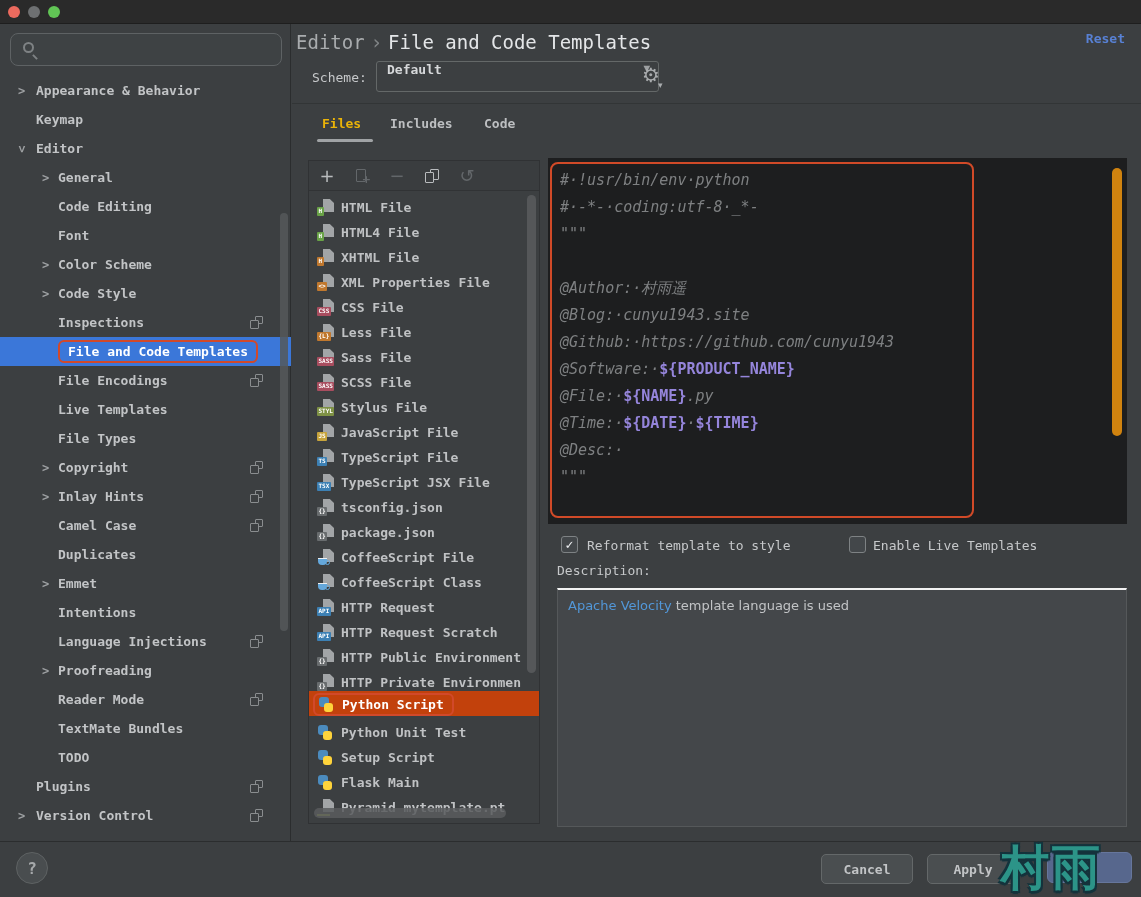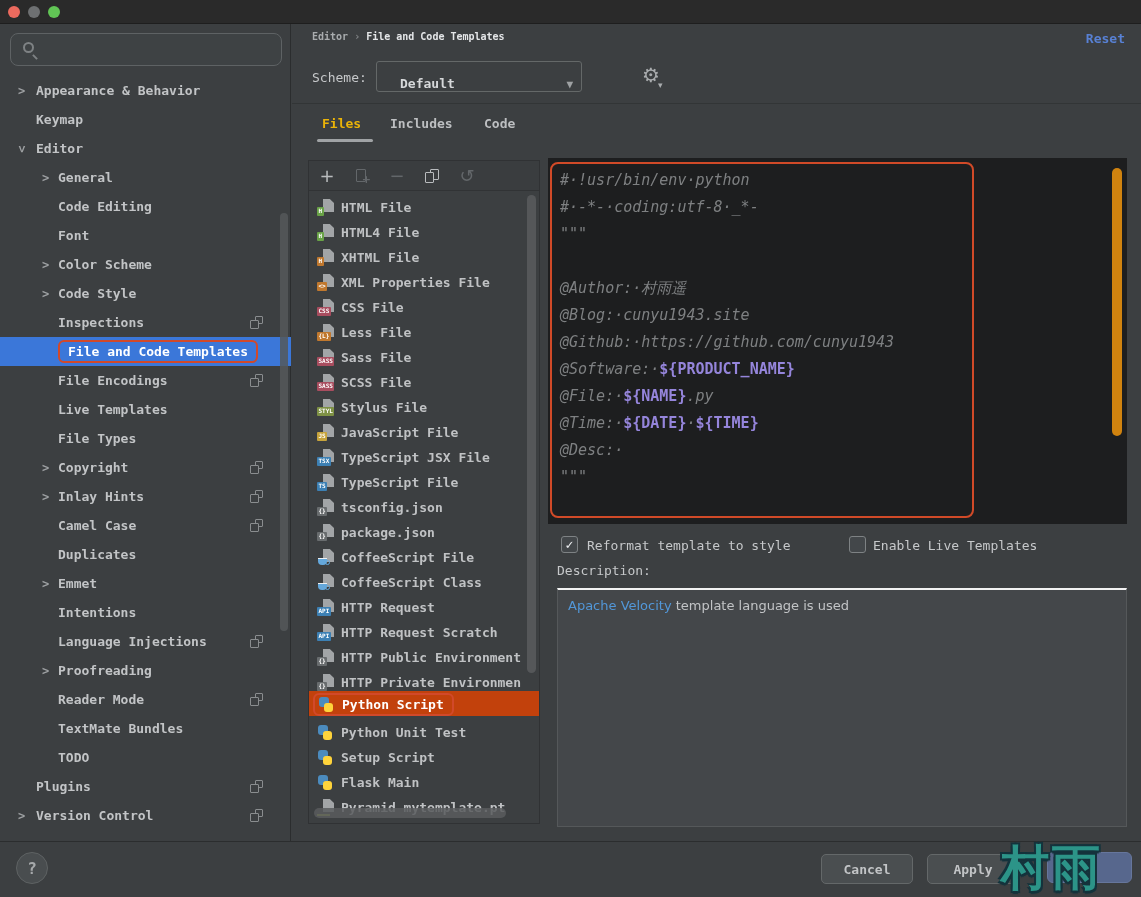--- a/index.html
+++ b/index.html
@@ -33,27 +33,27 @@
   .tree-row .chev.down { transform:rotate(90deg); }
   .lvl0 .chev { left:18px; } .lvl1 .chev { left:42px; }
   .lvl0 .tlabel { margin-left:36px; } .lvl1 .tlabel { margin-left:58px; }
   .red-box { border:2px solid #D1492A; border-radius:6px; padding:2px 8px; margin-left:-10px; }
   .mirror { position:absolute; right:28px; top:8px; width:13px; height:13px; }
   .mirror .f { position:absolute; right:0; top:0; width:8px; height:8px; border:1.5px solid #8A8D8F; border-radius:1px; }
   .mirror .b { position:absolute; left:0; bottom:0; width:9px; height:9px; border:1.5px solid #8A8D8F; border-radius:1px; background:#3C3F41; }
   .side-scroll { left:280px; top:213px; width:8px; height:418px; background:#55585A; border-radius:4px; opacity:.85; }
 
   
-  .crumb { left:312px; top:31px; font-size:10px; font-weight:bold; color:#A9ACAE; }
+  .crumb { left:296px; top:31px; font-size:19px; font-weight:normal; color:#A9ACAE; }
   .crumb .sep { color:#808486; padding:0 6px; }
   .crumb .cur { color:#E4E6E8; }
   .reset { right:16px; top:31px; font-size:13px; font-weight:bold; color:#5881D4; cursor:pointer; }
   .scheme-label { left:312px; top:70px; font-size:13px; color:#C6C8CA; }
-  .scheme-dd { left:376px; top:61px; width:206px; height:31px; border:1px solid #646868; border-radius:3px; background:#3C3F41;
-               display:flex; align-items:flex-end; padding:0 23px; color:#D6D8DA; font-size:13px; font-weight:bold; }
+  .scheme-dd { left:376px; top:61px; width:283px; height:31px; border:1px solid #646868; border-radius:3px; background:#3C3F41;
+               display:flex; align-items:flex-start; padding:0 10px; color:#D6D8DA; font-size:13px; font-weight:bold; }
   .scheme-dd .caret { position:absolute; right:8px; color:#9EA1A3; font-size:11px; }
   .gear { left:642px; top:63px; font:20px "DejaVu Sans", sans-serif; color:#A9ACAE; cursor:pointer; }
   .gear .mini { font-size:9px; vertical-align:-6px; margin-left:-2px; }
   .hsep { left:292px; top:103px; width:849px; height:1px; background:#323536; }
 
   
   .tab { top:116px; font-size:13px; font-weight:bold; color:#BDBFC1; cursor:pointer; }
   .tab.active { color:#eab308; }
   .tab-underline { left:317px; top:139px; width:56px; height:3px; background:#A0A3A5; border-radius:2px; }
 
@@ -380,32 +380,32 @@
             <span class="fpage"></span>
             <span class="fbadge" style="background: rgb(199, 164, 60);">JS</span>
           </span>
           <span>JavaScript File</span>
         </span>
       </div>
       <div class="frow">
         <span class="wrap">
           <span class="ficon">
             <span class="fpage"></span>
+            <span class="fbadge" style="background: rgb(60, 128, 180);">TS</span>
+          </span>
+          <span>TypeScript File</span>
+        </span>
+      </div>
+      <div class="frow">
+        <span class="wrap">
+          <span class="ficon">
+            <span class="fpage"></span>
             <span class="fbadge" style="background: rgb(60, 128, 180);">TSX</span>
           </span>
           <span>TypeScript JSX File</span>
-        </span>
-      </div>
-      <div class="frow">
-        <span class="wrap">
-          <span class="ficon">
-            <span class="fpage"></span>
-            <span class="fbadge" style="background: rgb(60, 128, 180);">TS</span>
-          </span>
-          <span>TypeScript File</span>
         </span>
       </div>
       <div class="frow">
         <span class="wrap">
           <span class="ficon">
             <span class="fpage"></span>
             <span class="fbadge" style="background: rgb(104, 108, 110);">{}</span>
           </span>
           <span>tsconfig.json</span>
         </span>

